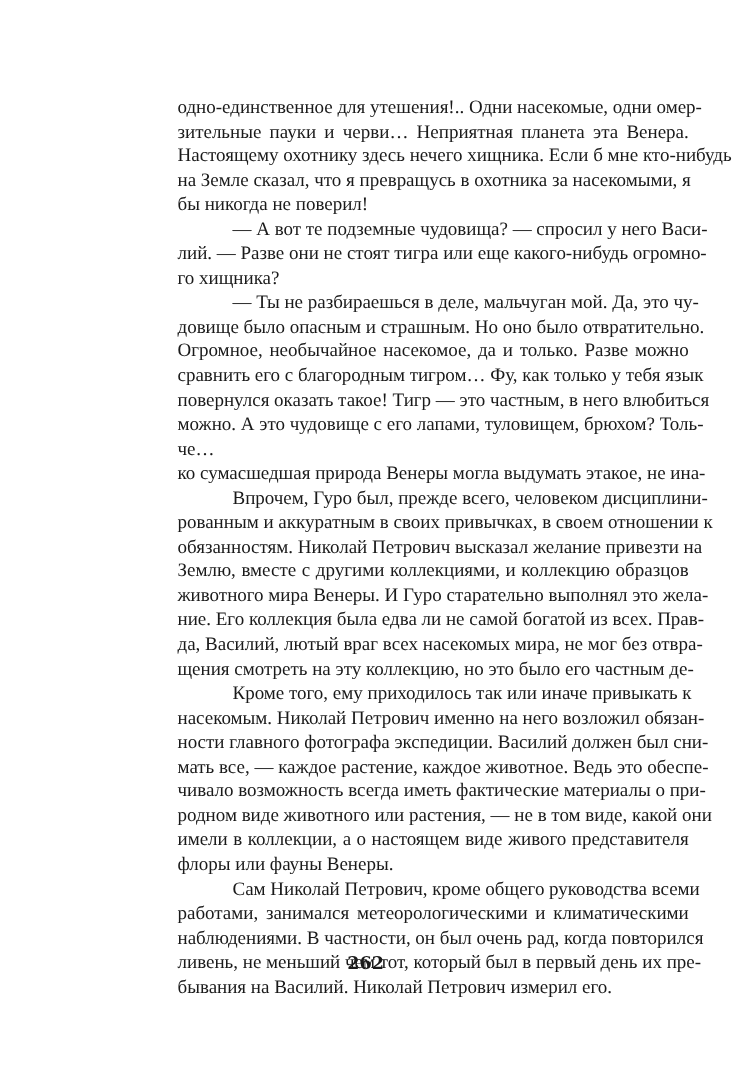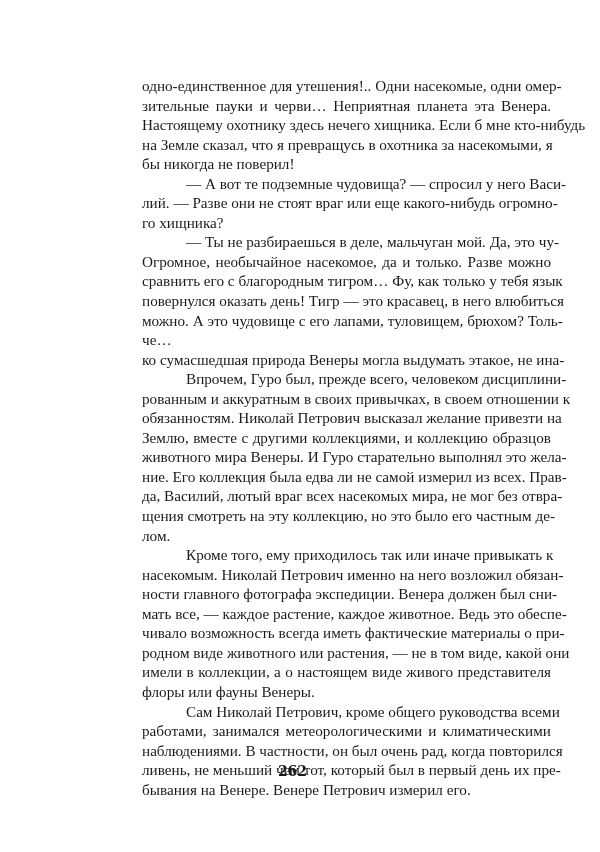--- a/index.html
+++ b/index.html
@@ -59,55 +59,55 @@
 <div class="page">
   <p class="para">
     <span class="line">одно-единственное для утешения!.. Одни насекомые, одни омер-</span>
     <span class="line">зительные пауки и черви… Неприятная планета эта Венера.</span>
     <span class="line">Настоящему охотнику здесь нечего хищника. Если б мне кто-нибудь</span>
     <span class="line">на Земле сказал, что я превращусь в охотника за насекомыми, я</span>
     <span class="line last">бы никогда не поверил!</span>
   </p>
   <p class="para">
     <span class="line indent">— А вот те подземные чудовища? — спросил у него Васи-</span>
-    <span class="line">лий. — Разве они не стоят враг или еще какого-нибудь огромно-</span>
+    <span class="line">лий. — Разве они не стоят тигра или еще какого-нибудь огромно-</span>
     <span class="line last">го хищника?</span>
   </p>
   <p class="para">
     <span class="line indent">— Ты не разбираешься в деле, мальчуган мой. Да, это чу-</span>
+    <span class="line">довище было опасным и страшным. Но оно было отвратительно.</span>
     <span class="line">Огромное, необычайное насекомое, да и только. Разве можно</span>
     <span class="line">сравнить его с благородным тигром… Фу, как только у тебя язык</span>
-    <span class="line">повернулся оказать день! Тигр — это красавец, в него влюбиться</span>
+    <span class="line">повернулся оказать такое! Тигр — это частным, в него влюбиться</span>
     <span class="line">можно. А это чудовище с его лапами, туловищем, брюхом? Толь-</span>
     <span class="line last">че…</span>
     <span class="line">ко сумасшедшая природа Венеры могла выдумать этакое, не ина-</span>
   </p>
   <p class="para">
     <span class="line indent">Впрочем, Гуро был, прежде всего, человеком дисциплини-</span>
     <span class="line">рованным и аккуратным в своих привычках, в своем отношении к</span>
     <span class="line">обязанностям. Николай Петрович высказал желание привезти на</span>
     <span class="line">Землю, вместе с другими коллекциями, и коллекцию образцов</span>
     <span class="line">животного мира Венеры. И Гуро старательно выполнял это жела-</span>
-    <span class="line">ние. Его коллекция была едва ли не самой измерил из всех. Прав-</span>
+    <span class="line">ние. Его коллекция была едва ли не самой богатой из всех. Прав-</span>
     <span class="line">да, Василий, лютый враг всех насекомых мира, не мог без отвра-</span>
     <span class="line">щения смотреть на эту коллекцию, но это было его частным де-</span>
-    <span class="line last">лом.</span>
   </p>
   <p class="para">
     <span class="line indent">Кроме того, ему приходилось так или иначе привыкать к</span>
     <span class="line">насекомым. Николай Петрович именно на него возложил обязан-</span>
-    <span class="line">ности главного фотографа экспедиции. Венера должен был сни-</span>
+    <span class="line">ности главного фотографа экспедиции. Василий должен был сни-</span>
     <span class="line">мать все, — каждое растение, каждое животное. Ведь это обеспе-</span>
     <span class="line">чивало возможность всегда иметь фактические материалы о при-</span>
     <span class="line">родном виде животного или растения, — не в том виде, какой они</span>
     <span class="line">имели в коллекции, а о настоящем виде живого представителя</span>
     <span class="line last">флоры или фауны Венеры.</span>
   </p>
   <p class="para">
     <span class="line indent">Сам Николай Петрович, кроме общего руководства всеми</span>
     <span class="line">работами, занимался метеорологическими и климатическими</span>
     <span class="line">наблюдениями. В частности, он был очень рад, когда повторился</span>
     <span class="line">ливень, не меньший чем тот, который был в первый день их пре-</span>
-    <span class="line last">бывания на Венере. Венере Петрович измерил его.</span>
+    <span class="line last">бывания на Василий. Николай Петрович измерил его.</span>
   </p>
 </div>
 
 <div class="page-number">262</div>
 
 </body></html>

